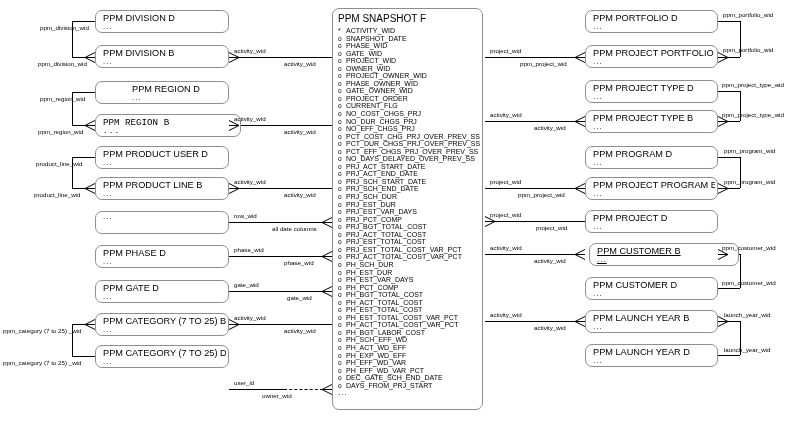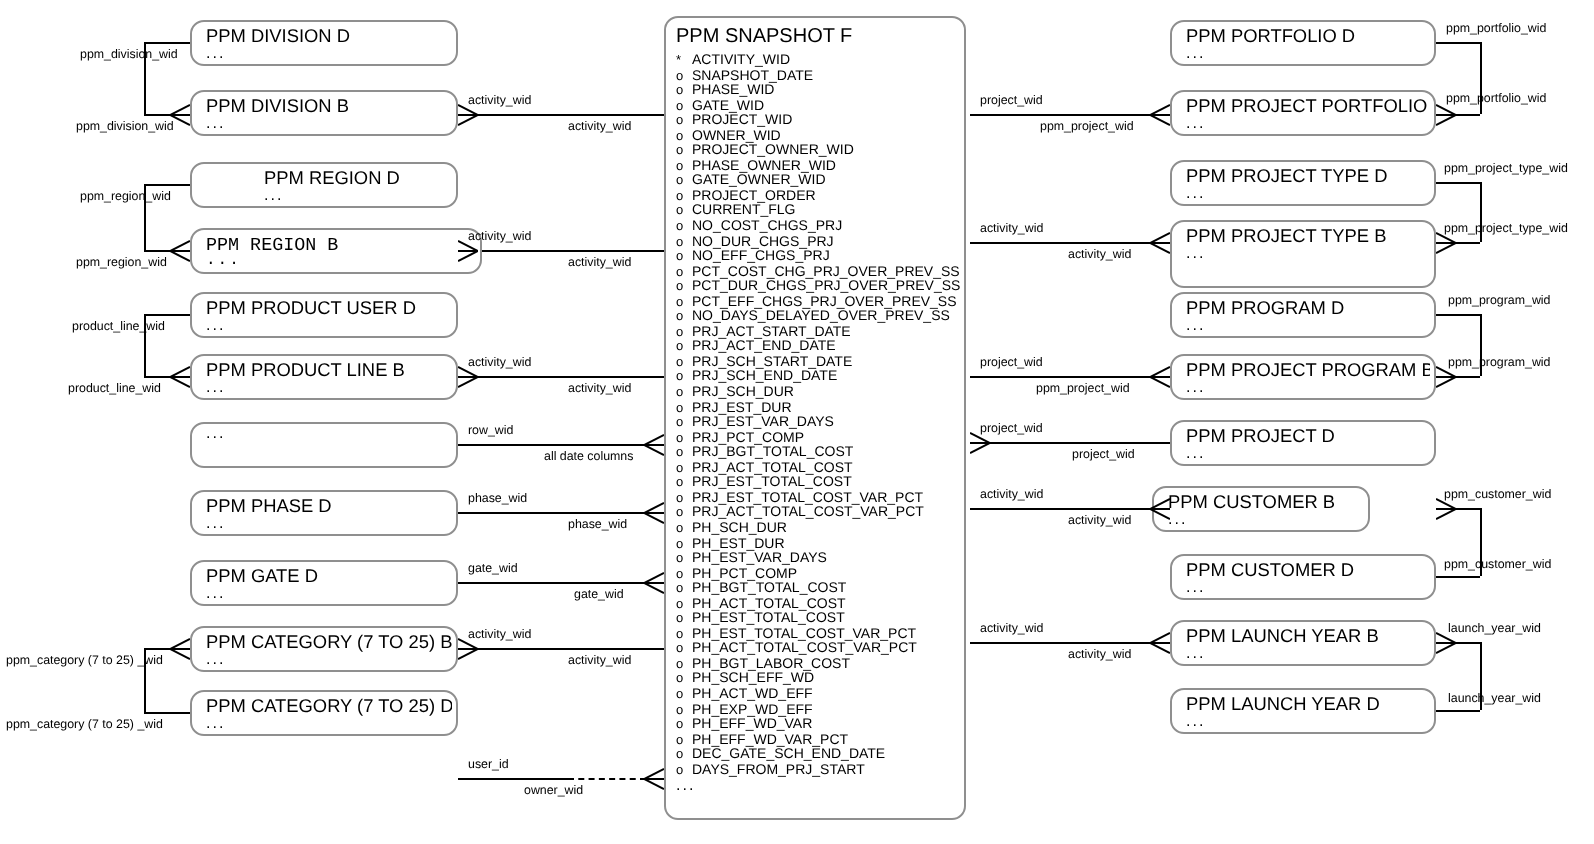--- a/index.html
+++ b/index.html
@@ -336,37 +336,37 @@
       <div class="dots">...</div>
     </div>
     <div class="entity" style="left: 585px; top: 45px; width: 133px; height: 23px;">
       <div class="t">PPM PROJECT PORTFOLIO B</div>
       <div class="dots">...</div>
     </div>
     <div class="entity" style="left: 585px; top: 80px; width: 133px; height: 23px;">
       <div class="t">PPM PROJECT TYPE D</div>
       <div class="dots">...</div>
     </div>
-    <div class="entity" style="left: 585px; top: 110px; width: 133px; height: 34px;">
+    <div class="entity" style="left: 585px; top: 110px; width: 133px; height: 23px;">
       <div class="t">PPM PROJECT TYPE B</div>
       <div class="dots">...</div>
     </div>
     <div class="entity" style="left: 585px; top: 146px; width: 133px; height: 23px;">
       <div class="t">PPM PROGRAM D</div>
       <div class="dots">...</div>
     </div>
     <div class="entity" style="left: 585px; top: 177px; width: 133px; height: 23px;">
       <div class="t">PPM PROJECT PROGRAM B</div>
       <div class="dots">...</div>
     </div>
     <div class="entity" style="left: 585px; top: 210px; width: 133px; height: 23px;">
       <div class="t">PPM PROJECT D</div>
       <div class="dots">...</div>
     </div>
-    <div class="entity" style="left: 576px; top: 243px; width: 109px; height: 23px;">
+    <div class="entity" style="left: 589px; top: 243px; width: 150px; height: 23px; text-decoration: underline;">
       <div class="t">PPM CUSTOMER B</div>
       <div class="dots">...</div>
     </div>
     <div class="entity" style="left: 585px; top: 277px; width: 133px; height: 23px;">
       <div class="t">PPM CUSTOMER D</div>
       <div class="dots">...</div>
     </div>
     <div class="entity" style="left: 585px; top: 310px; width: 133px; height: 23px;">
       <div class="t">PPM LAUNCH YEAR B</div>
       <div class="dots">...</div>

